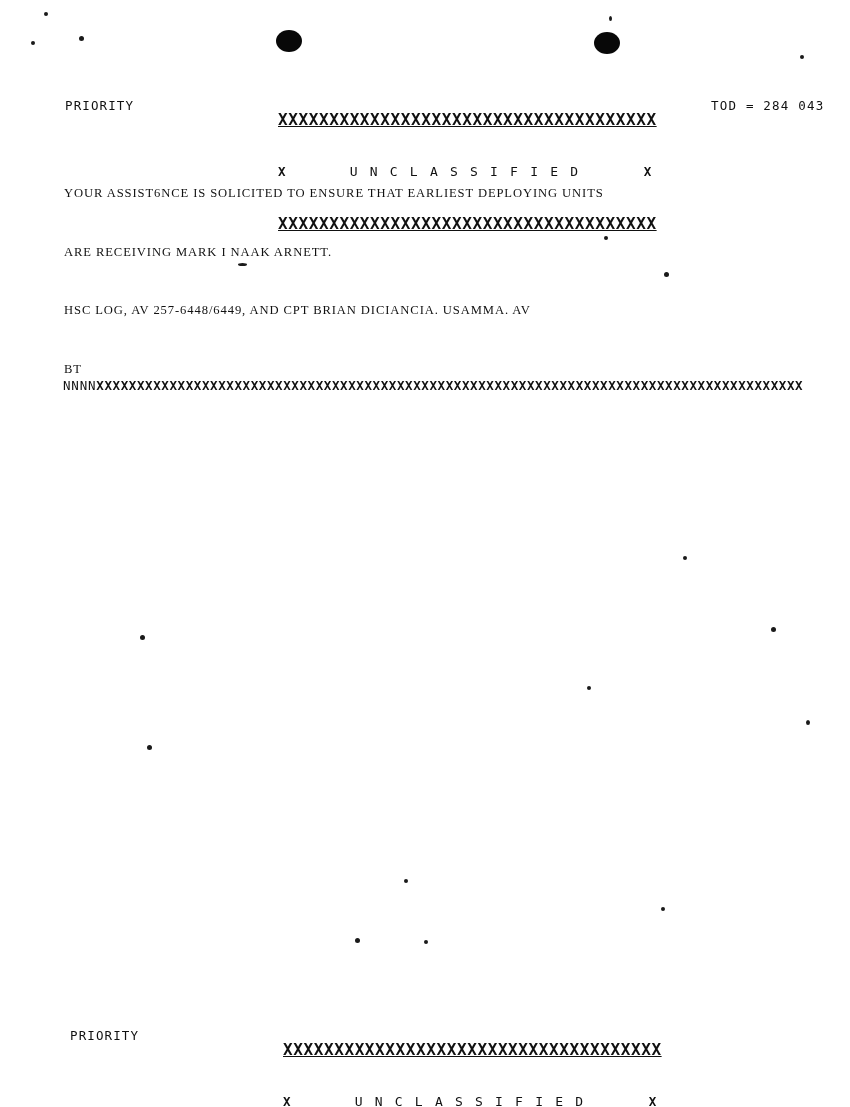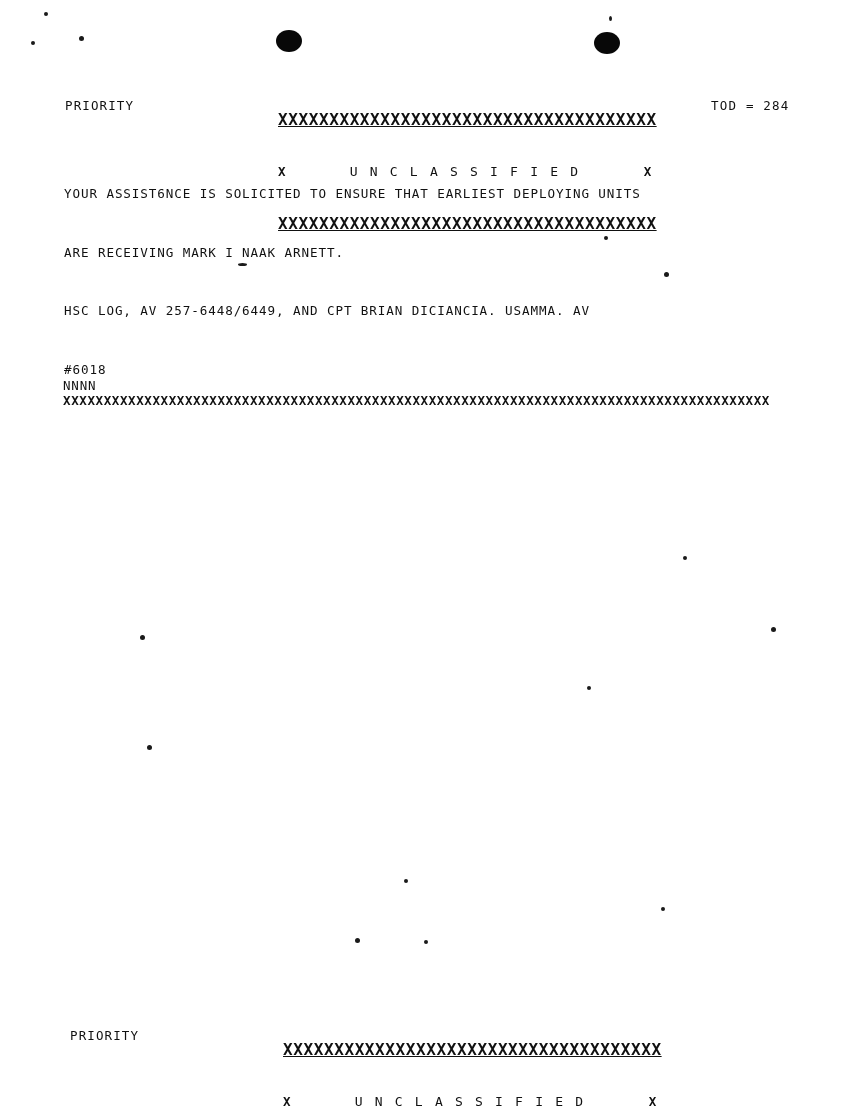--- a/index.html
+++ b/index.html
@@ -8,20 +8,21 @@
     background: #ffffff;
   }
   .page {
     position: relative;
     width: 790px;
     height: 1107px;
     background: #ffffff;
     overflow: hidden;
     font-family: "DejaVu Sans Mono", monospace;
     color: #111111;
+    padding-left: 34px;
   }
 
   
   .speck {
     position: absolute;
     background: #1a1a1a;
     border-radius: 50%;
   }
   .hole {
     position: absolute;
@@ -121,28 +122,28 @@
     <div class="banner-mid" style="display:flex; width:374px; justify-content:space-between; align-items:center; height:20px; font-weight:bold;">
       <span>X</span>
       <span style="font-weight:normal; letter-spacing:2.2px; font-size:13px;">U N C L A S S I F I E D</span>
       <span>X</span>
     </div>
     <div class="banner-row">XXXXXXXXXXXXXXXXXXXXXXXXXXXXXXXXXXXXX</div>
   </div>
 
   <div class="tod" style="left:711px; top:98px;">TOD = 284 0430</div>
 
-  <div class="body-text" style="left:64px; top:145px;">
+  <div class="body-text" style="left:64px; top:145px;font-family:Liberation Serif, serif;">
     <div>YOUR ASSIST6NCE IS SOLICITED TO ENSURE THAT EARLIEST DEPLOYING UNITS</div>
     <div>ARE RECEIVING MARK I NAAK ARNETT.</div>
     <div>HSC LOG, AV 257-6448/6449, AND CPT BRIAN DICIANCIA. USAMMA. AV</div>
-    <div>#6018</div>
+    <div>BT</div>
   </div>
 
-  <div class="nnnn-line" style="left:63px; top:378px; display:flex; align-items:baseline;flex-direction:column;">
+  <div class="nnnn-line" style="left:63px; top:378px; display:flex; align-items:baseline;">
     <span class="nnnn-prefix">NNNN</span>
     <span>XXXXXXXXXXXXXXXXXXXXXXXXXXXXXXXXXXXXXXXXXXXXXXXXXXXXXXXXXXXXXXXXXXXXXXXXXXXXXXXXXXXXXXX</span>
   </div>
 
   <div class="label-left" style="left:70px; top:1028px;">PRIORITY</div>
 
   <div class="banner" style="left:283px; top:1008px;">
     <div class="banner-row">XXXXXXXXXXXXXXXXXXXXXXXXXXXXXXXXXXXXX</div>
     <div class="banner-mid" style="display:flex; width:374px; justify-content:space-between; align-items:center; height:20px; font-weight:bold;">
       <span>X</span>

